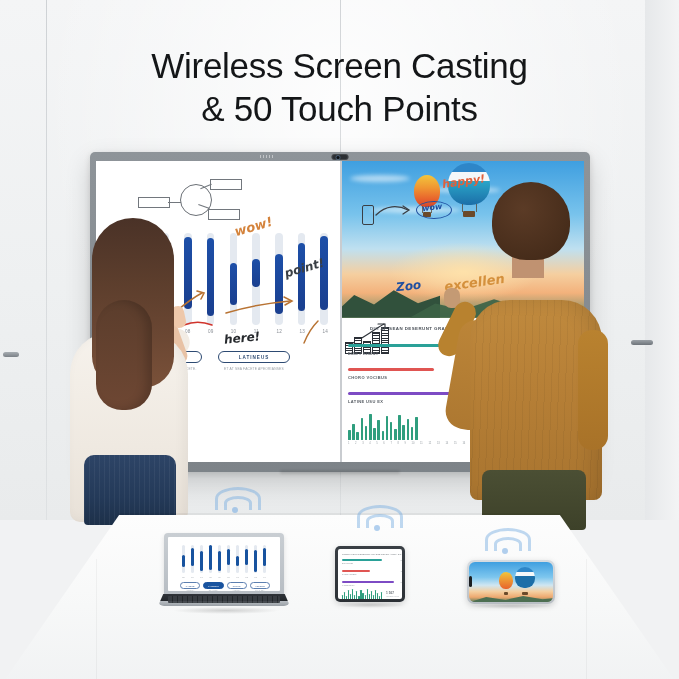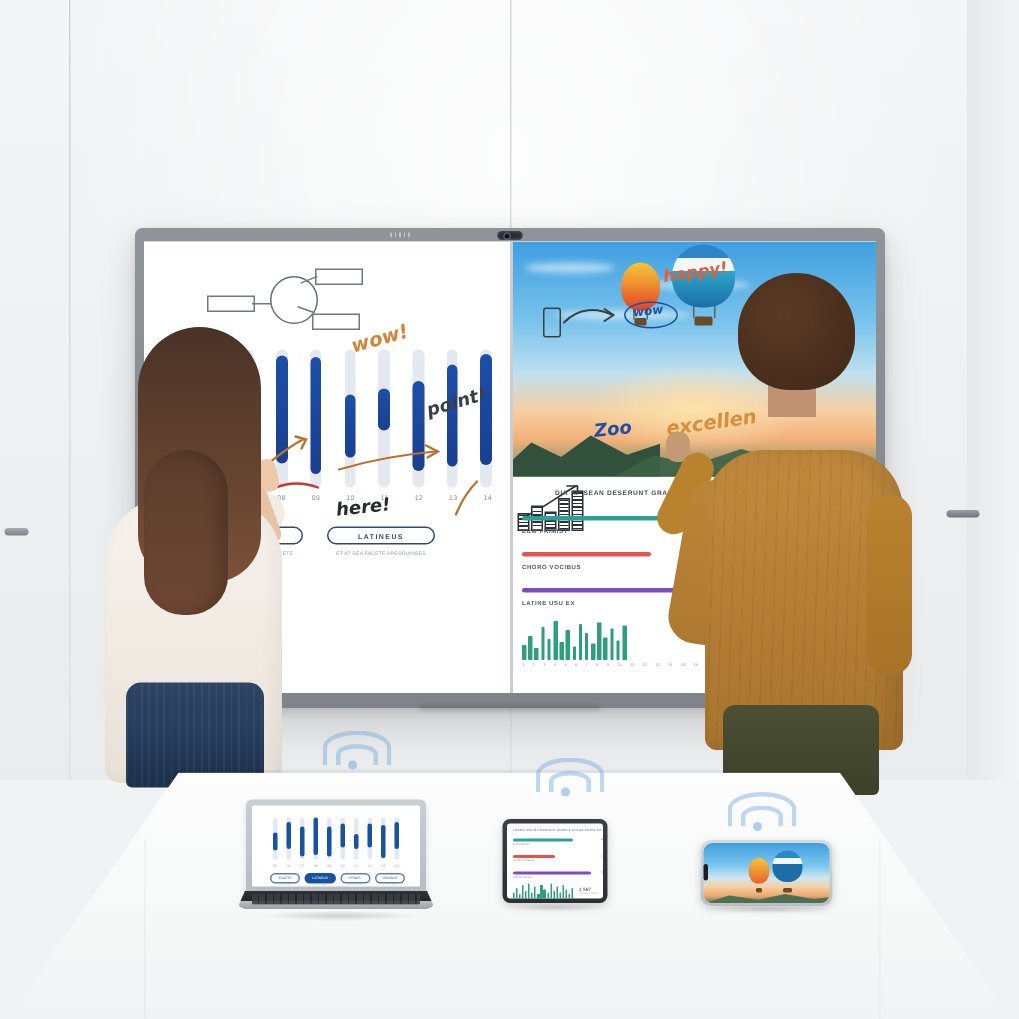--- a/index.html
+++ b/index.html
@@ -648,15 +648,17 @@
       </div>
       <div class="mountain" style="left:0;bottom:0;width:88px;height:9px;
         clip-path:polygon(0% 100%,20% 40%,42% 72%,62% 28%,84% 66%,100% 48%,100% 100%);
         background:#4d6f52;"></div>
     </div>
     <div class="ph-notch"></div>
   </div>
   <div class="ph-shadow"></div>
 
   <div class="headline">
+    <span>Wireless Screen Casting</span>
+    <span class="l2">&amp; 50 Touch Points</span>
   </div>
 
 </div>
 
 </body></html>

